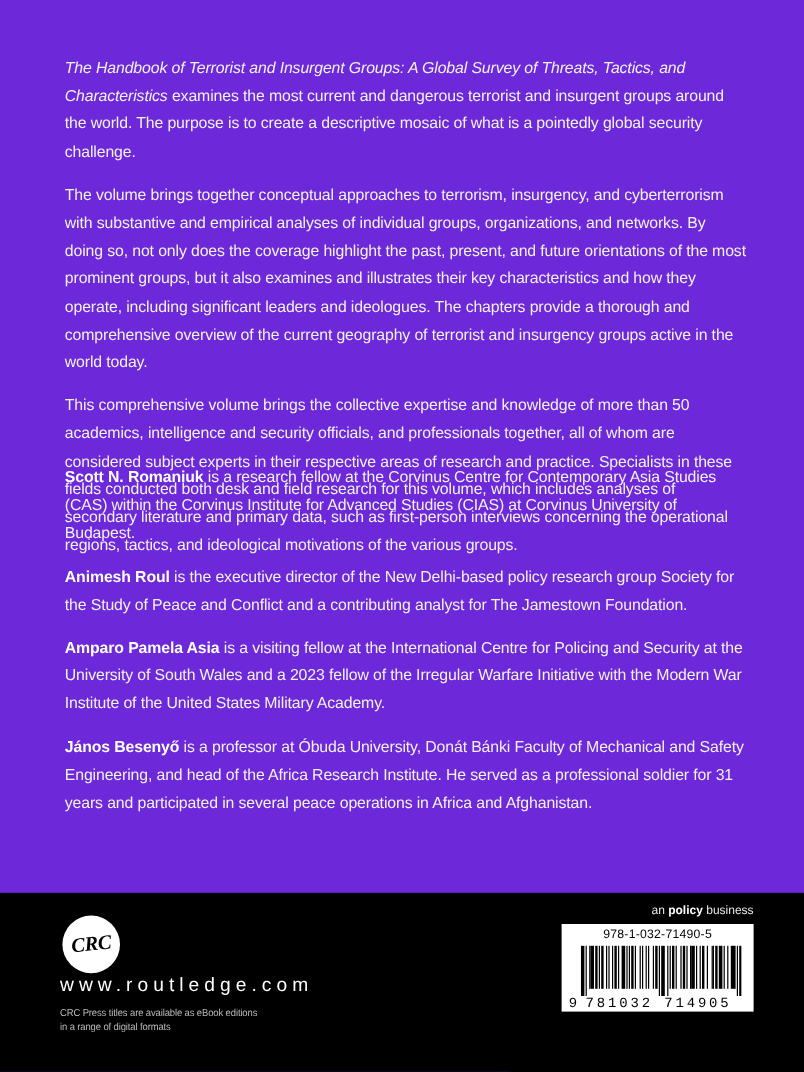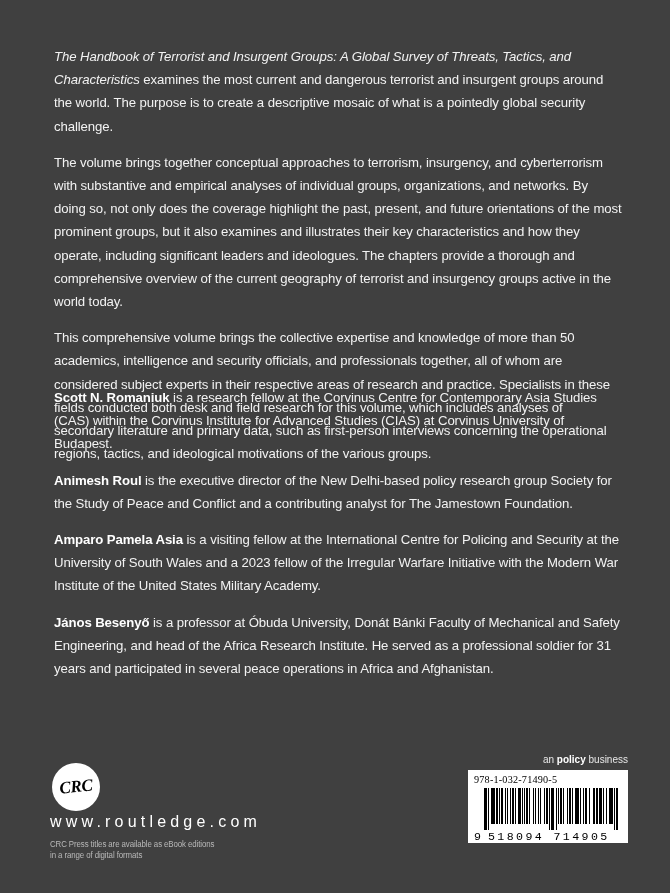--- a/index.html
+++ b/index.html
@@ -11,22 +11,22 @@
     width: 670px;
     height: 893px;
     overflow: hidden;
     font-family: "Liberation Sans", sans-serif;
     color: #ffffff;
     -webkit-font-smoothing: antialiased;
   }
   #cover {
     position: relative;
     width: 670px;
-    height: 893px;
-    background: #404040;
+    height: 744px;
+    background: #6d28d9;
   }
 
   
   #blurb {
     position: absolute;
     left: 54px;
     top: 45px;
     width: 568px;
   }
   .para {
@@ -159,22 +159,23 @@
     position: absolute;
     left: 468px;
     top: 770px;
     width: 160px;
     height: 73px;
     background: #ffffff;
     box-sizing: border-box;
     padding: 4px 6px 2px 6px;
   }
   #isbn-text {
+    text-align: center;
     color: #000000;
-    font-family: Liberation Serif, serif;
+    font-family: Liberation Sans, sans-serif;
     font-size: 10.2px;
     line-height: 12px;
     letter-spacing: 0.2px;
     height: 12px;
   }
   #bars {
     position: relative;
     height: 42px;
     margin-top: 2px;
     margin-left: 10px;
@@ -301,17 +302,17 @@
         <div class="b" style="left: 115.127px; width: 2.58099px; height: 36px;"></div>
         <div class="b" style="left: 118.901px; width: 0.9px; height: 36px;"></div>
         <div class="b" style="left: 121.732px; width: 0.9px; height: 36px;"></div>
         <div class="b" style="left: 124.563px; width: 0.9px; height: 36px;"></div>
         <div class="b" style="left: 126.451px; width: 2.58099px; height: 36px;"></div>
         <div class="b" style="left: 130.225px; width: 0.9px; height: 42px;"></div>
         <div class="b" style="left: 132.113px; width: 1.63732px; height: 42px;"></div>
       </div>
     <div id="barcode-digits">
       <span id="bc-lead">9</span>
-      <span id="bc-main">518094 714905</span>
+      <span id="bc-main">781032 714905</span>
     </div>
   </div>
 
 </div>
 
 </body></html>

